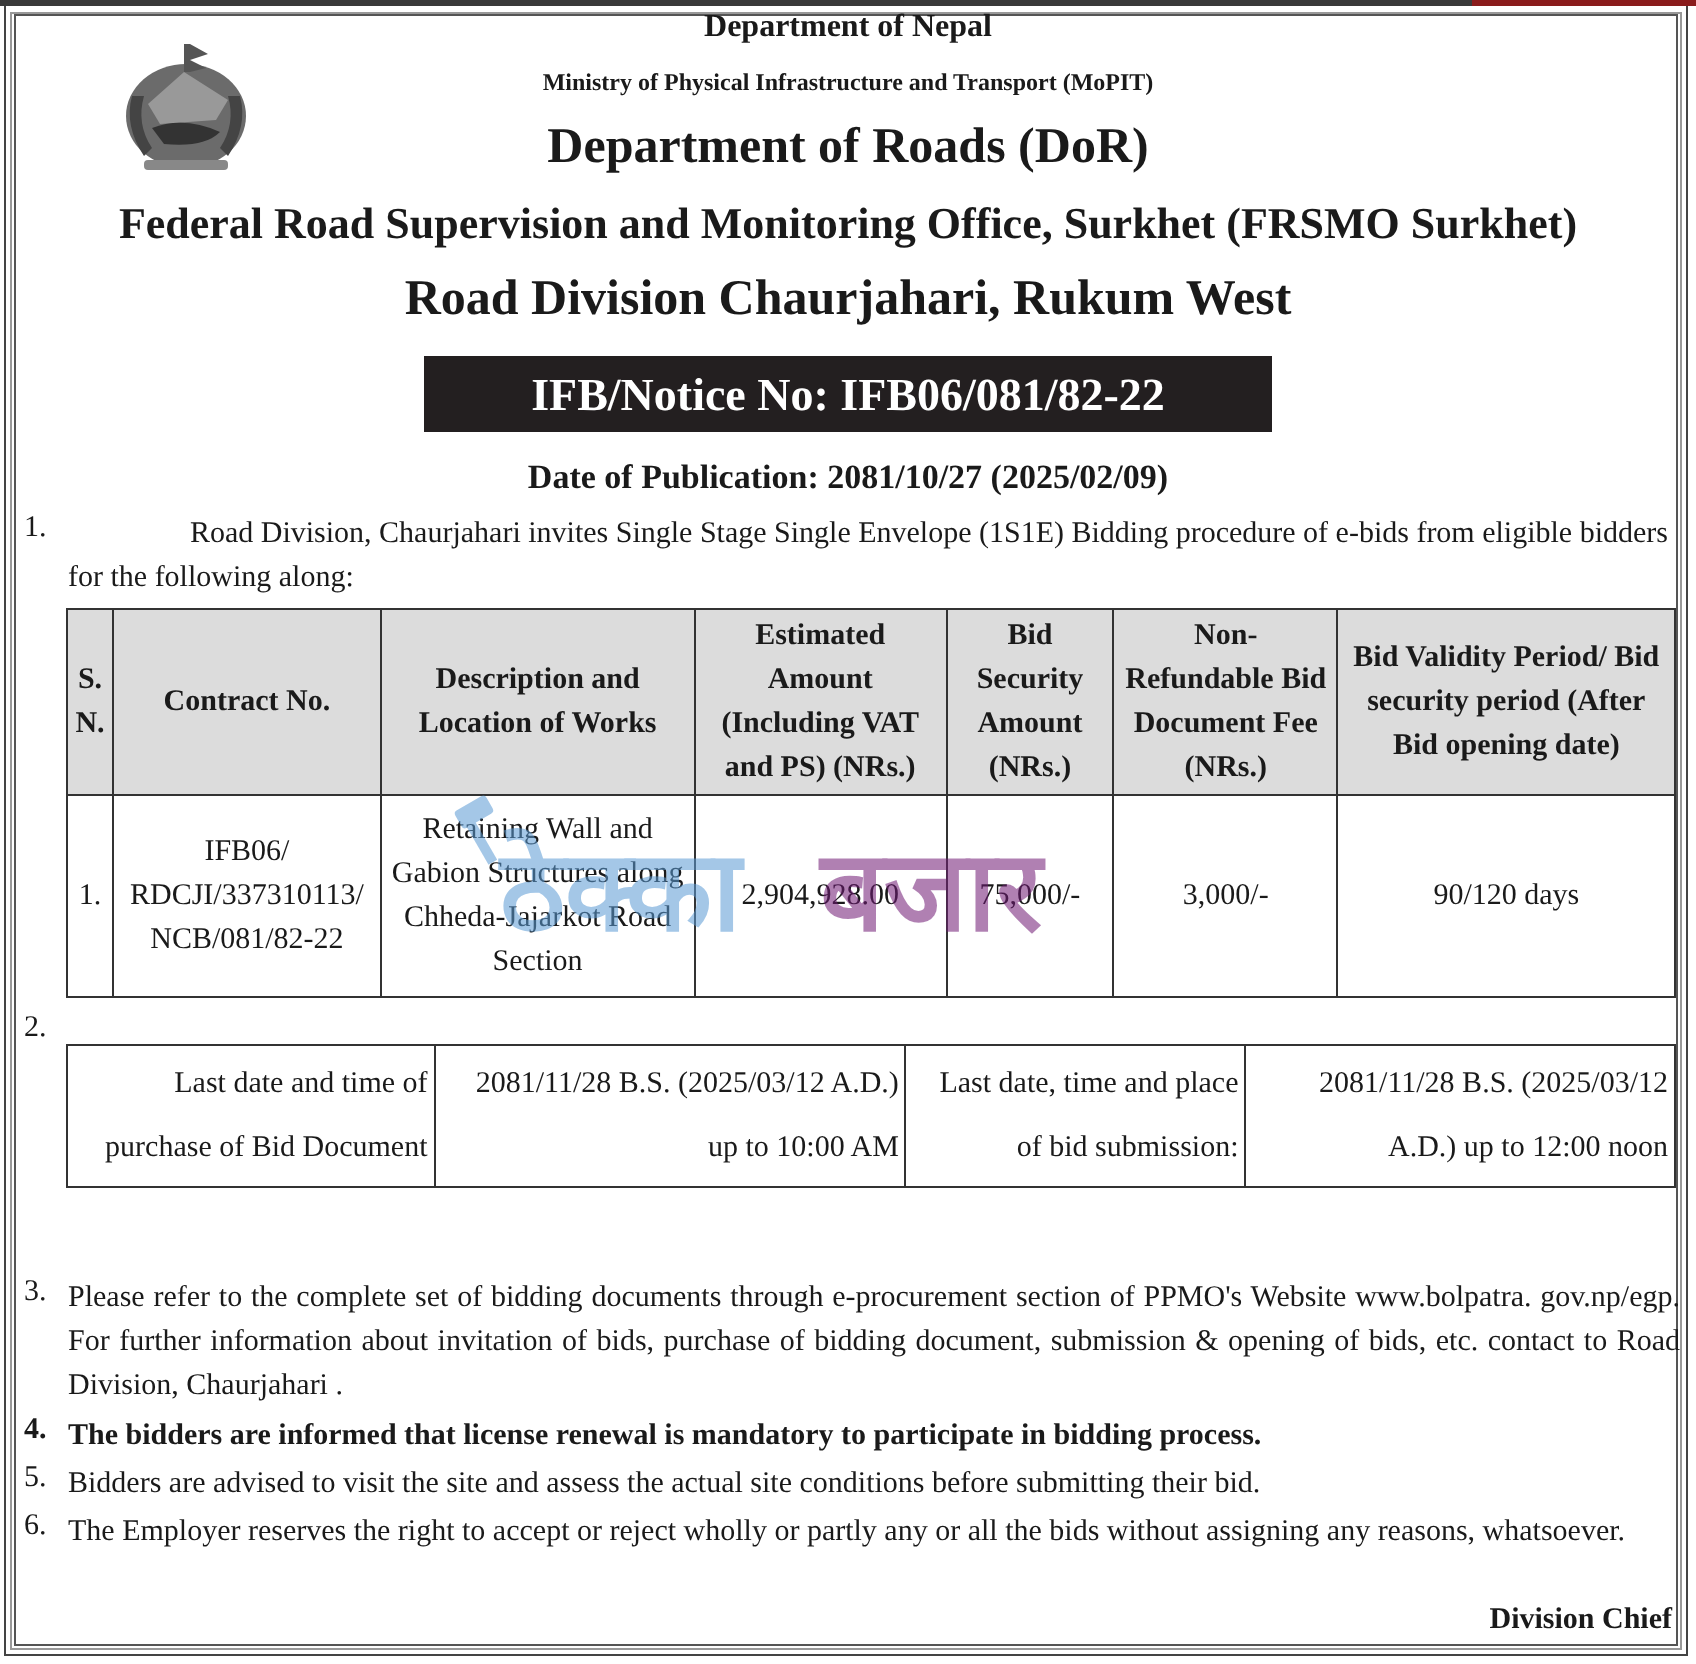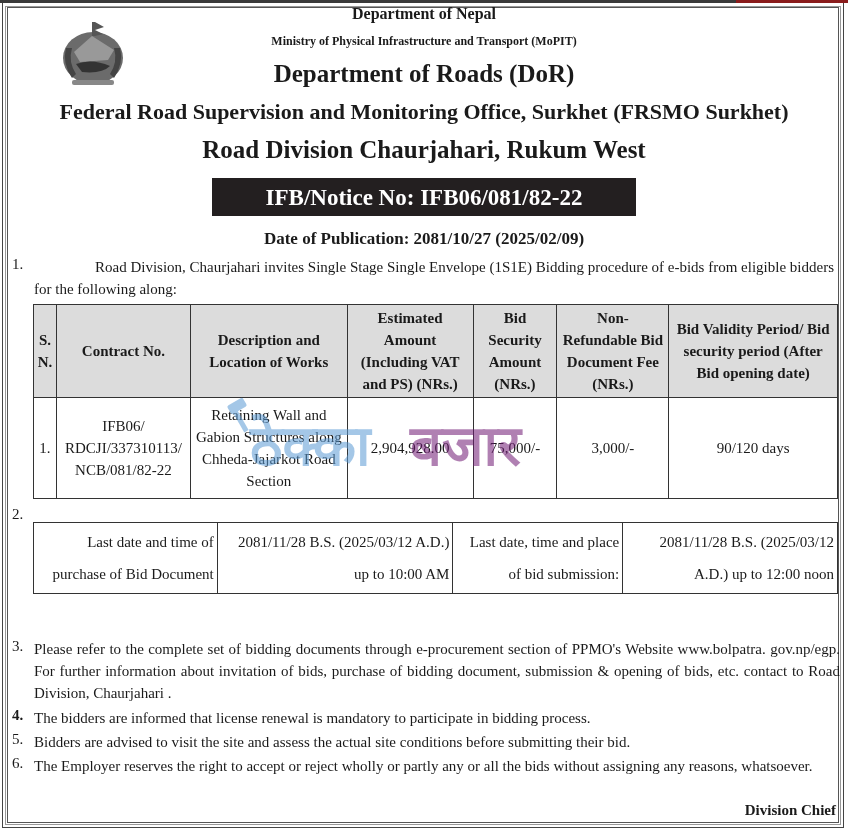--- a/index.html
+++ b/index.html
@@ -25,21 +25,21 @@
   .t1 { left:33px; top:304px; width:805px; }
   .t1 th { background:#dcdcdc; font-weight:bold; font-size:15px; line-height:22px; border:1px solid #333; padding:2px 3px; text-align:center; vertical-align:middle; }
   .t1 td { font-size:15px; line-height:22px; border:1px solid #333; padding:2px 3px; text-align:center; vertical-align:middle; height:96px; }
   .t2 { left:33px; top:522px; width:805px; }
   .t2 td { font-size:15px; line-height:32px; border:1px solid #333; padding:3px 3px; text-align:right; vertical-align:middle; height:42px; }
   .watermark { position:absolute; left:250px; top:405px; font-size:56px; font-weight:bold; font-family:"DejaVu Sans", sans-serif; opacity:0.55; pointer-events:none; white-space:nowrap; }
   .wm-blue { color:#5b9bd5; }
   .wm-orange { color:#701a75;margin-left:20px; }
   .wm-hammer { position:absolute; left:-28px; top:-10px; width:40px; height:40px; }
   .p3 { left:34px; top:638px; width:806px; text-align:justify; }
-  .p4 { left:34px; top:707px; font-weight:normal; }
+  .p4 { left:34px; top:707px; font-weight:bold; }
   .p5 { left:34px; top:731px; }
   .p6 { left:34px; top:755px; width:806px; }
   .sign { position:absolute; right:12px; top:802px; font-size:15px; font-weight:bold; }
 </style>
 </head>
 <body>
 
 <div class="topbar"></div>
 <div class="topbar-red"></div>
 <div class="frame">

